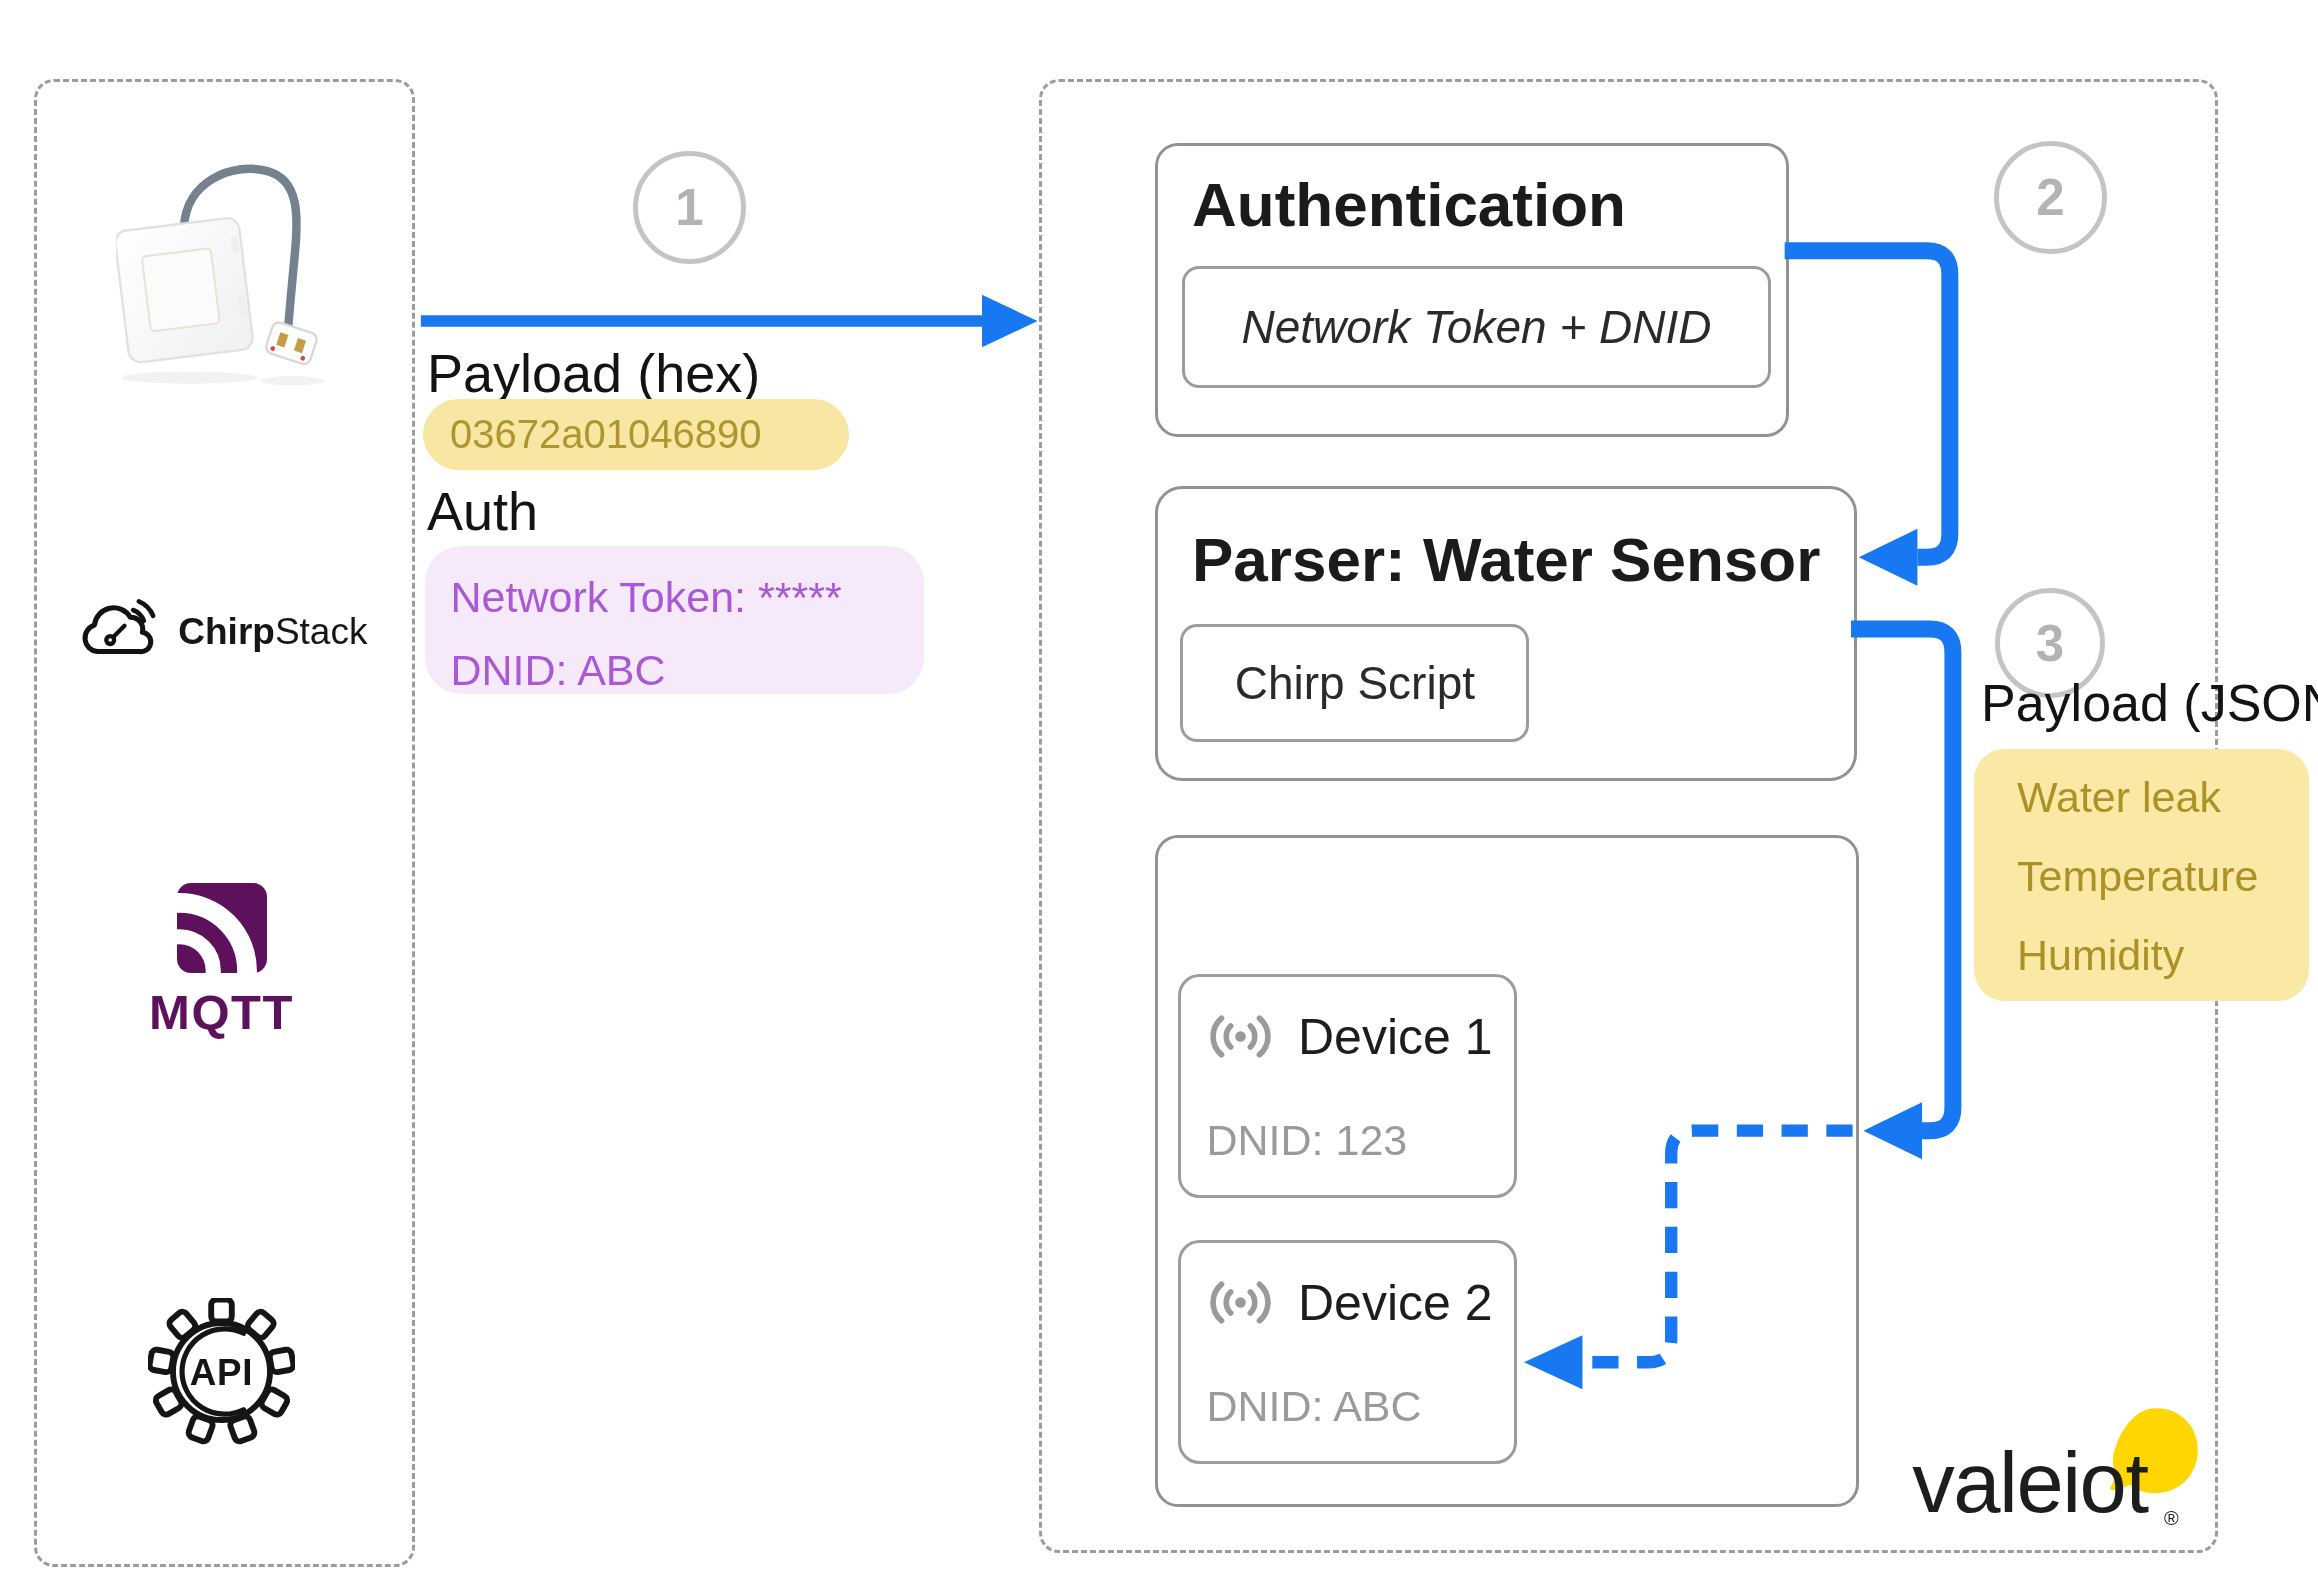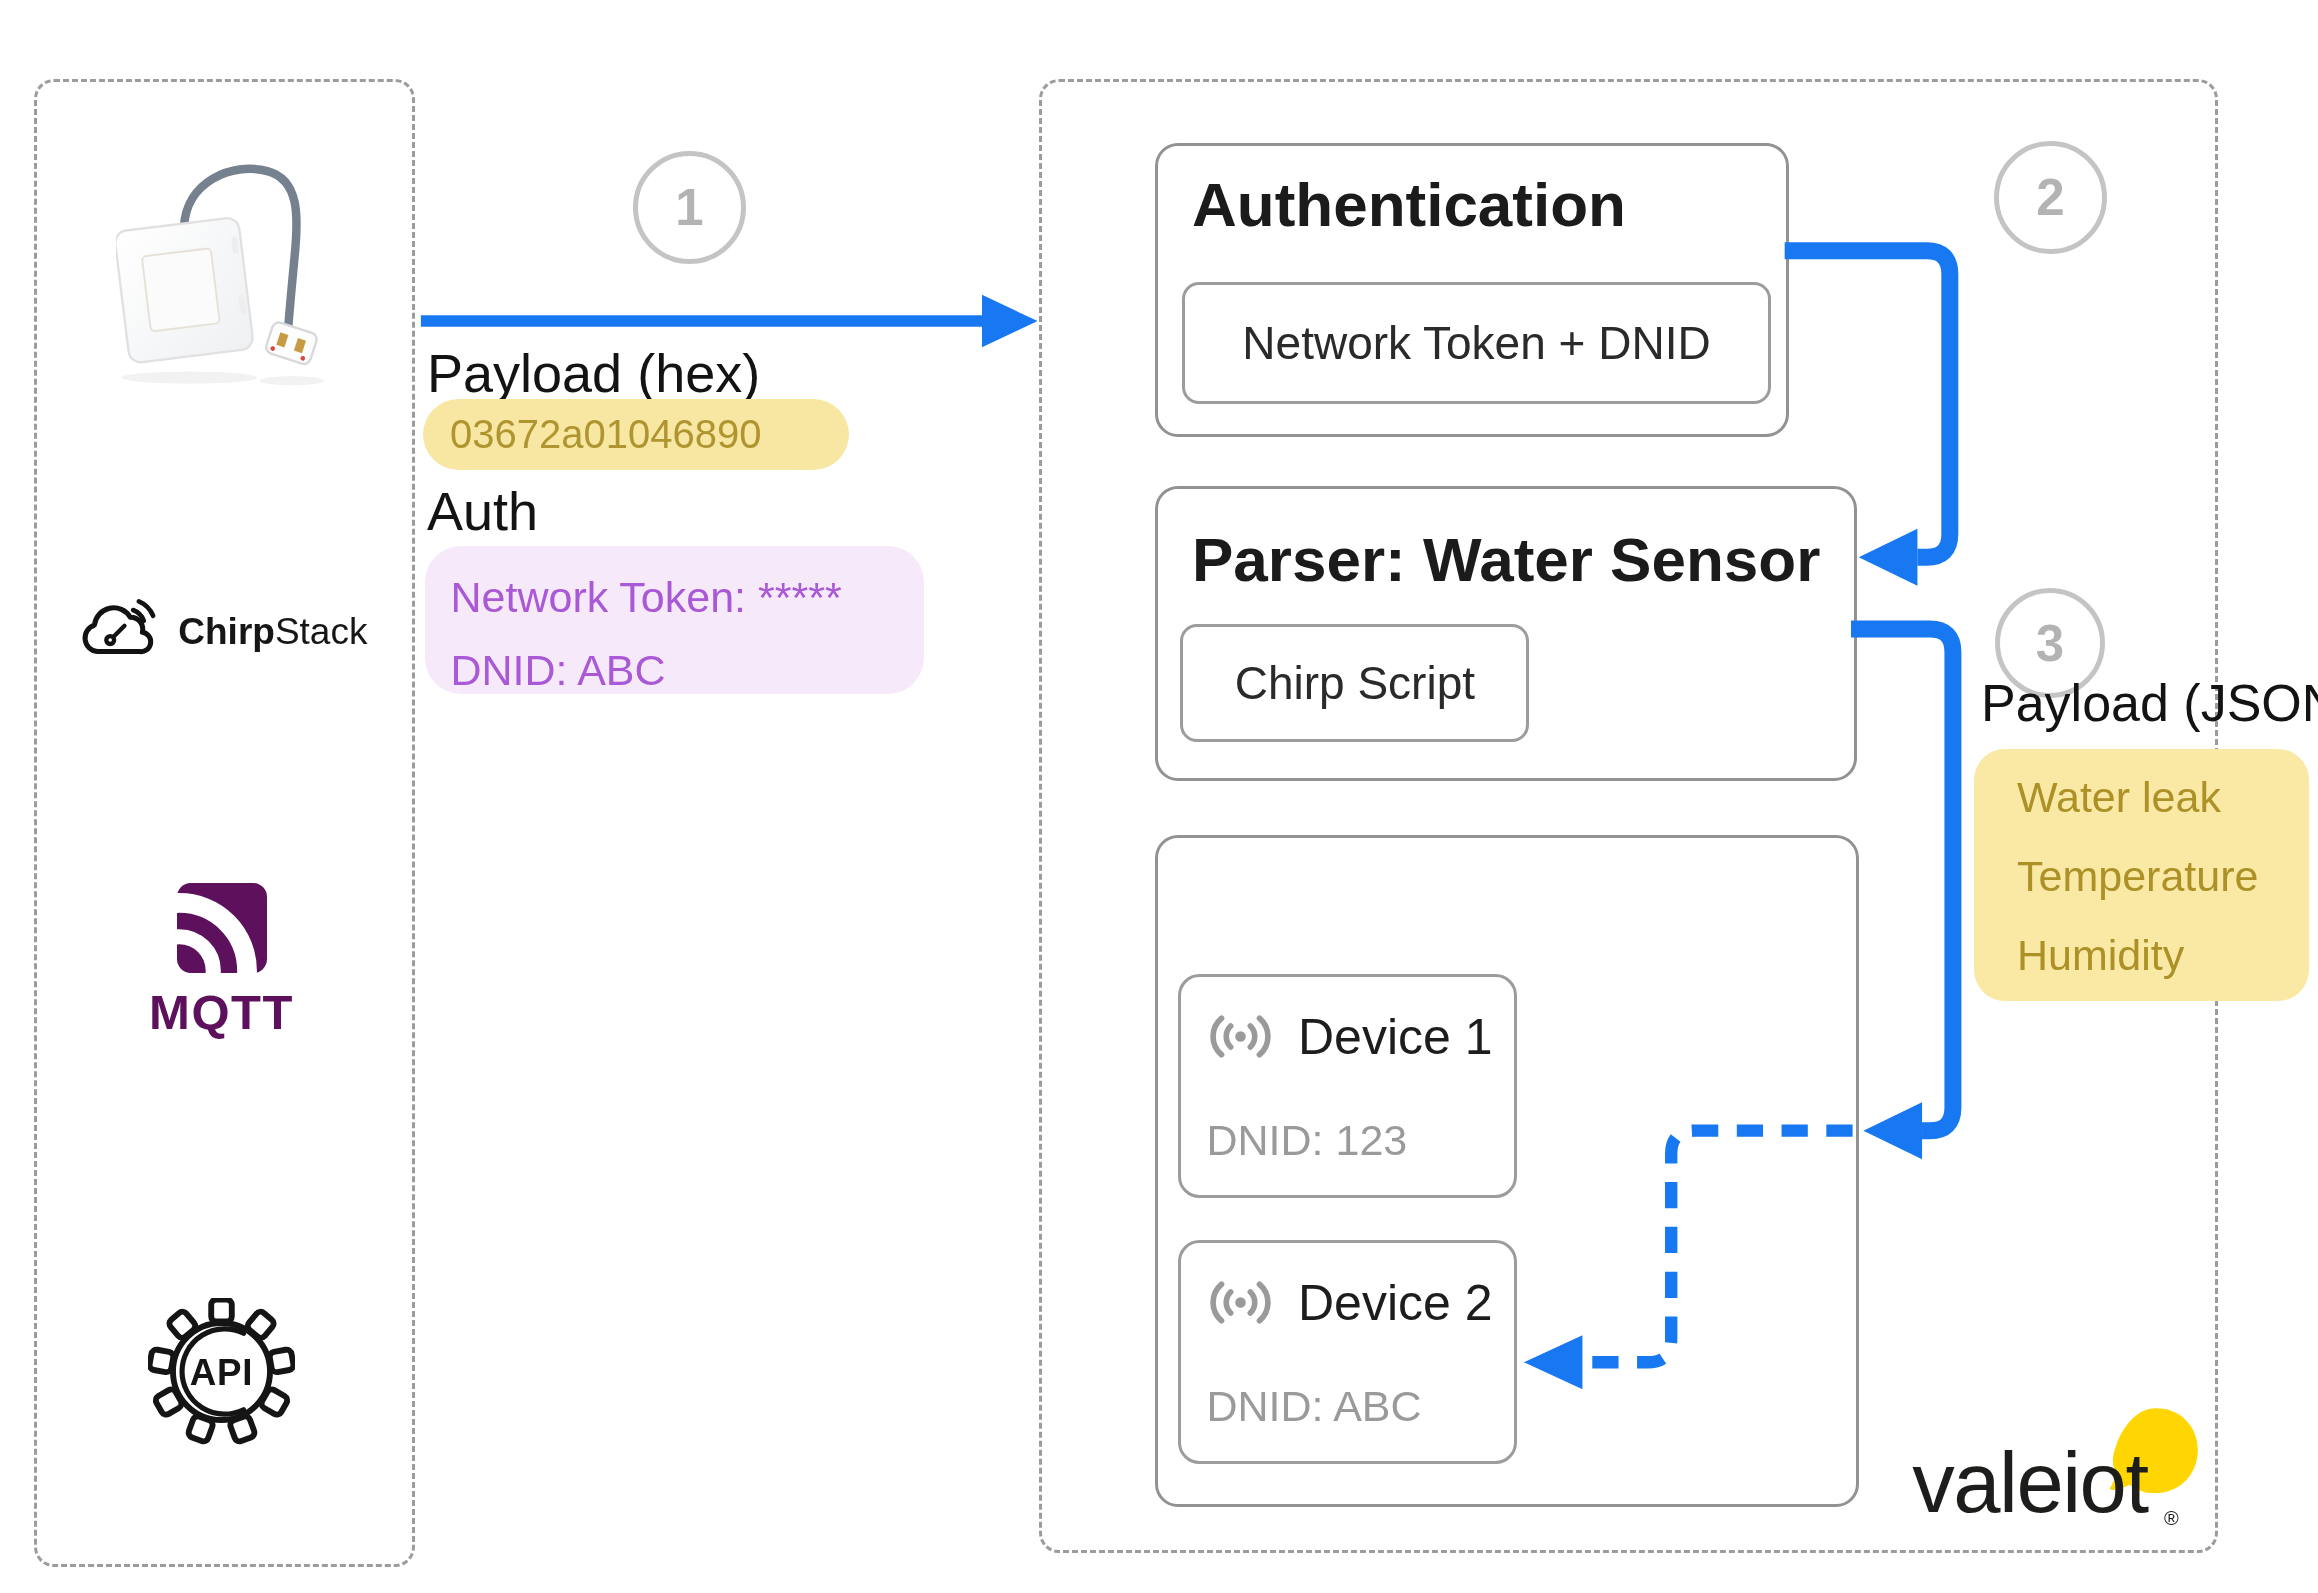--- a/index.html
+++ b/index.html
@@ -125,26 +125,26 @@
 
 <div class="abs badge" style="left:1994px;top:141px;">
     <span>2</span>
   </div>
 <div class="abs badge" style="left:1995px;top:588px;width:100px;height:100px;">
     <span>3</span>
   </div>
 
 <div class="abs box" style="left:1155px;top:143px;width:628px;height:288px;">
   <div class="abs title" style="left:34px;top:23px;">Authentication</div>
-  <div class="abs chip" style="left:24px;top:136px;width:583px;height:116px;">
+  <div class="abs chip" style="left:24px;top:120px;width:583px;height:116px;font-style:italic;">
     <span>Network Token + DNID</span>
   </div>
 </div>
 
-<div class="abs box" style="left:1155px;top:486px;width:696px;height:289px;">
+<div class="abs box" style="left:1155px;top:486px;width:696px;height:289px;border-radius:27px;">
   <div class="abs title" style="left:34px;top:35px;">Parser: Water Sensor</div>
   <div class="abs chip" style="left:22.4px;top:135px;width:343px;height:112px;">
     <span>Chirp Script</span>
   </div>
 </div>
 
 <div class="abs box" style="left:1155px;top:835px;width:698px;height:666px;">
 
   <div class="abs card" style="left:20px;top:136px;width:333px;height:218px;">
     <svg class="abs" style="left:23px;top:34px;" width="73" height="51" viewBox="0 0 104 68">

